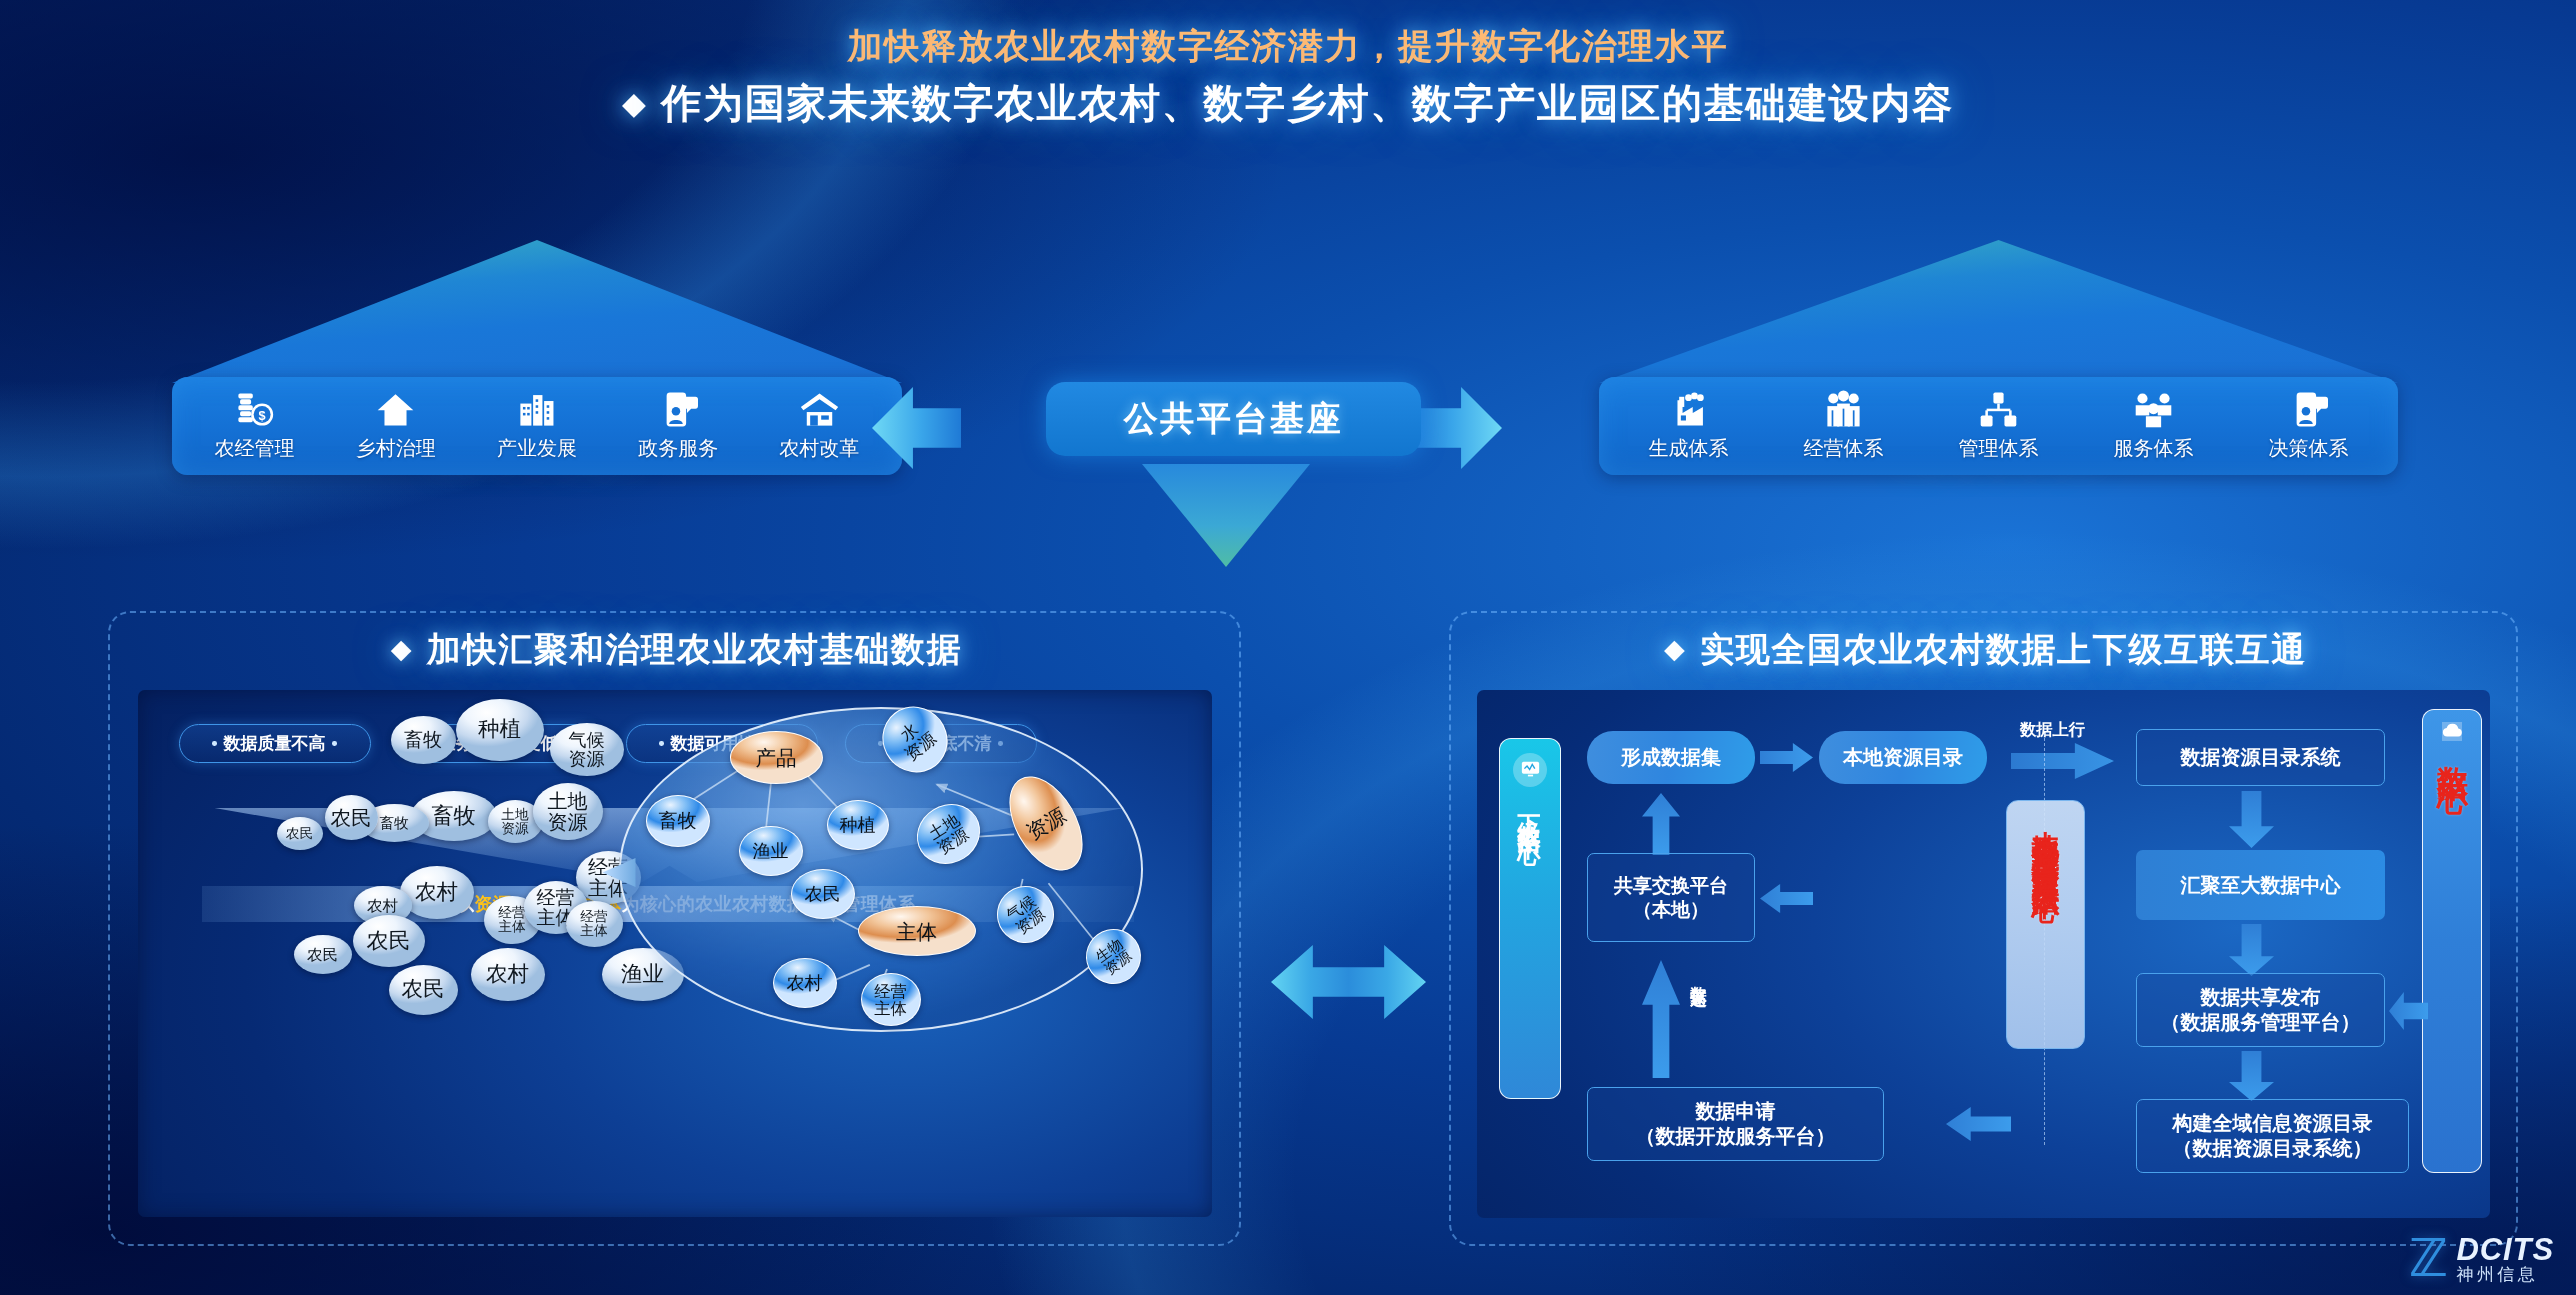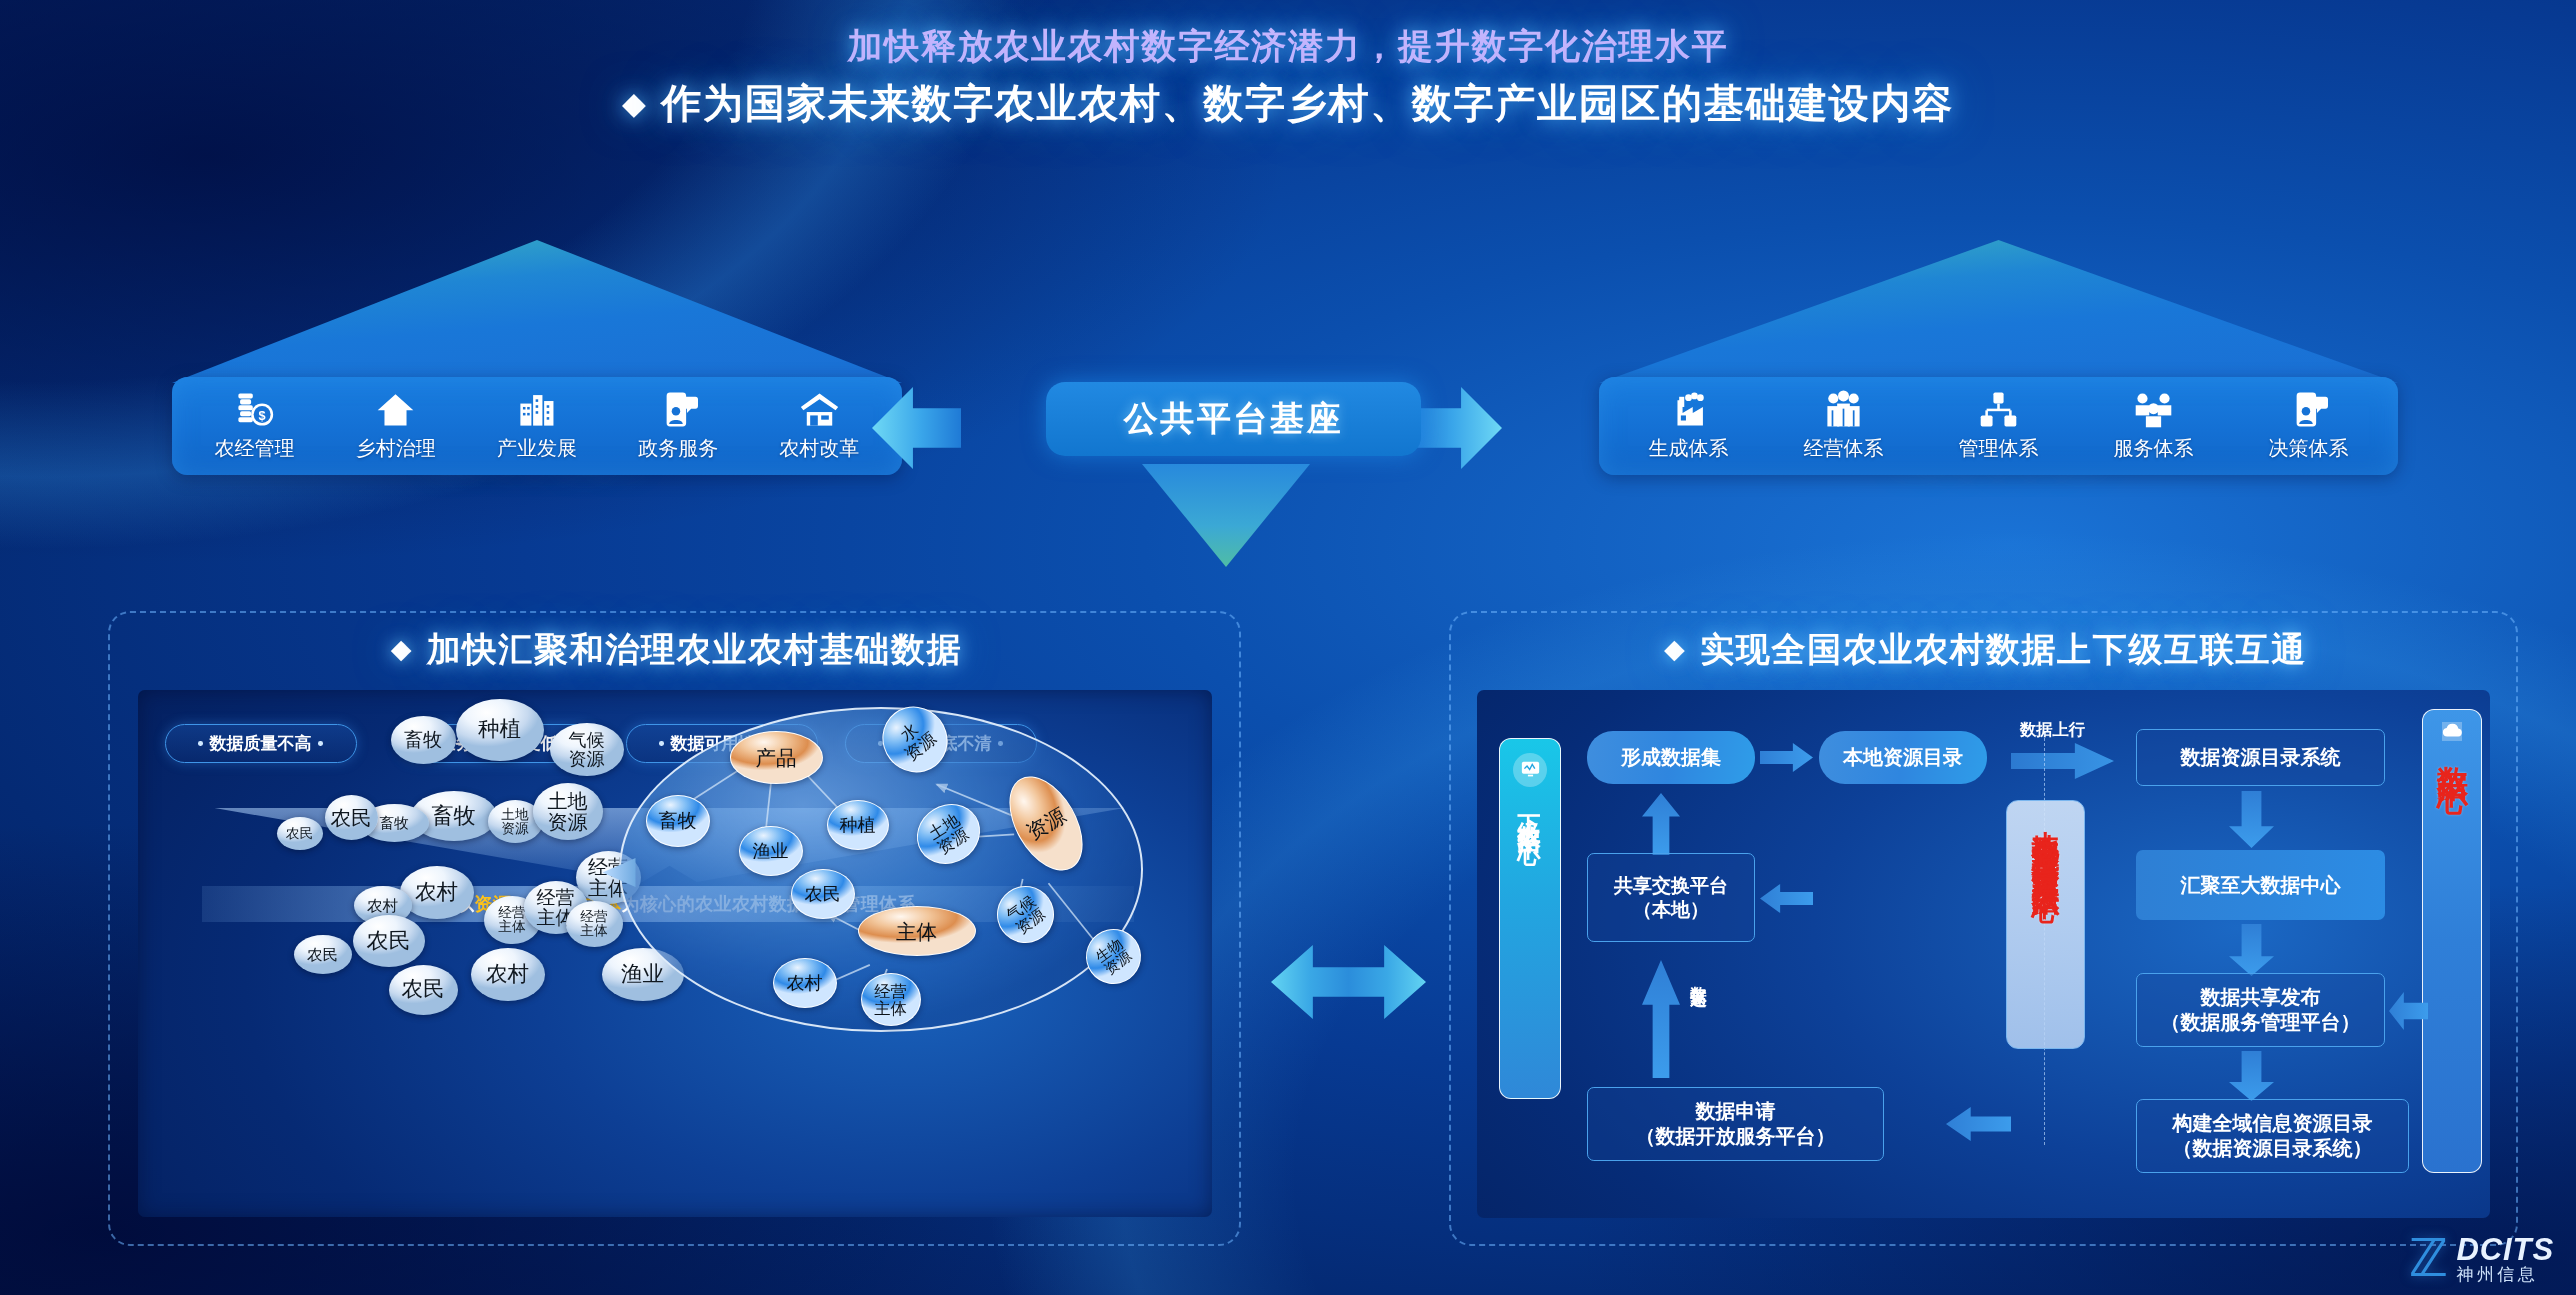--- a/index.html
+++ b/index.html
@@ -24,21 +24,21 @@
   }
   .swoosh{ position:absolute; border-radius:50%; pointer-events:none; }
   .sw1{ left:-945px; top:-653px; width:1975px; height:1202px;
         background:radial-gradient(closest-side, rgba(30,150,255,0) 72%, rgba(60,170,255,.26) 88%, rgba(30,120,220,0) 100%); }
   .sw2{ left:987px; top:532px; width:2061px; height:1288px;
         background:radial-gradient(closest-side, rgba(40,160,255,0) 70%, rgba(70,180,255,.18) 87%, rgba(0,0,0,0) 100%); }
 
   
   .h1{
     position:absolute; left:0; right:0; top:23px; text-align:center;
-    font-size:35px; font-weight:bold; color:#c4b5fd; letter-spacing:1.7px;
+    font-size:35px; font-weight:bold; color:#fdba74; letter-spacing:1.7px;
     text-shadow:0 0 19px rgba(90,190,255,.95), 0 0 39px rgba(40,150,255,.6);
   }
   .h2{
     position:absolute; left:0; right:0; top:76px; text-align:center;
     font-size:40px; font-weight:bold; color:#ffffff; letter-spacing:1.7px;
     text-shadow:0 0 20.6px rgba(90,190,255,.9), 0 0 43px rgba(40,150,255,.55);
   }
   .h2 .dia{ display:inline-block; font-size:31px; vertical-align:2.6px; margin-right:13.7px; }
 
   
@@ -376,21 +376,21 @@
 <div class="platform">公共平台基座</div>
 <div class="arrD"></div>
 
 <div class="panel" style="left:108px; top:611px; width:1133px; height:635px;">
   <div class="panel-h">
     <span class="dia">◆</span><span>加快汇聚和治理农业农村基础数据</span>
   </div>
 
   <div class="inner" id="leftInner">
 
-    <div class="pill" style="left:27px;  top:34px; width:192px;">
+    <div class="pill" style="left:41px;  top:34px; width:192px;">
       <span class="dot"></span>
       <span>数据质量不高</span>
       <span class="dot"></span>
     </div>
     <div class="pill" style="left:260px; top:34px; width:201px;">
       <span class="dot"></span>
       <span>业务关联程度低</span>
       <span class="dot"></span>
     </div>
     <div class="pill" style="left:488px; top:34px; width:192px;">

